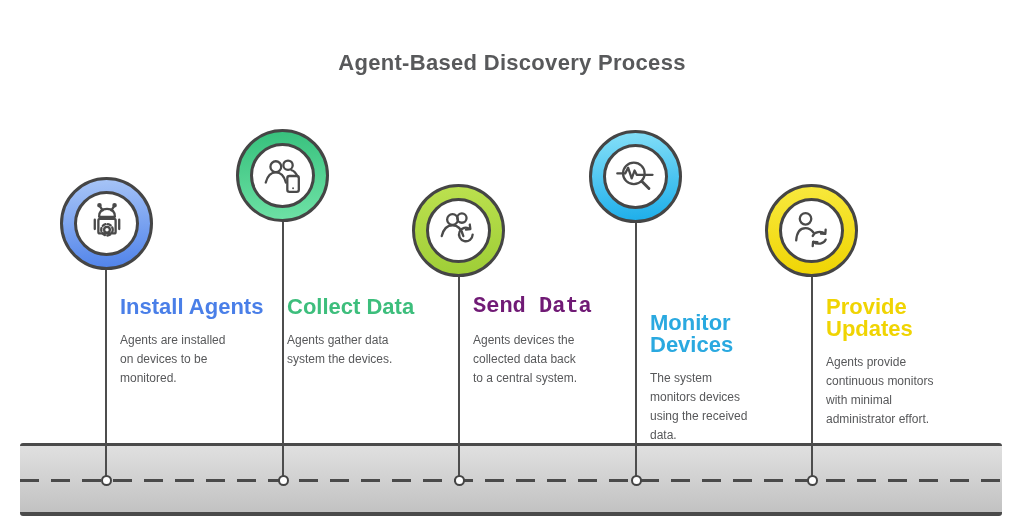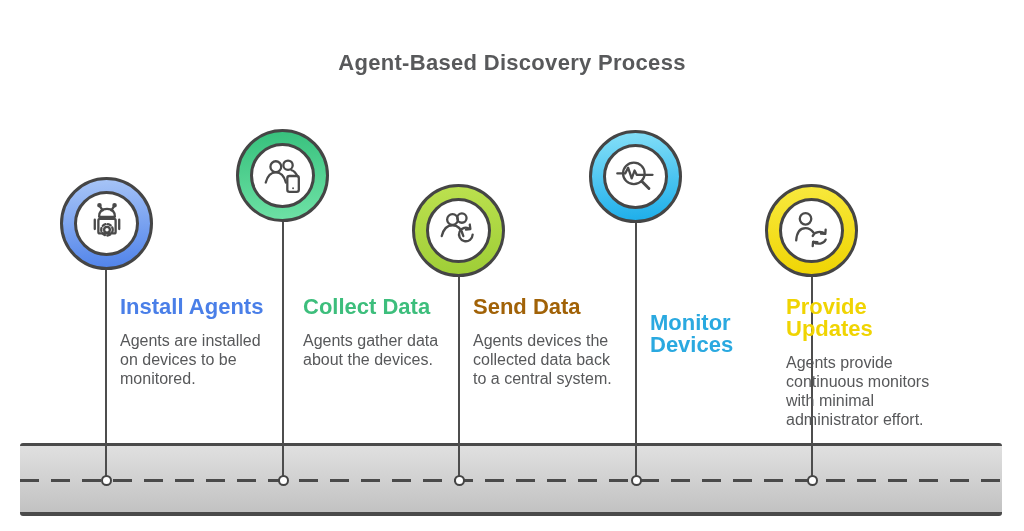--- a/index.html
+++ b/index.html
@@ -42,34 +42,34 @@
     position:absolute; left:0; right:0; top:33px; height:3px;
     background:repeating-linear-gradient(90deg,#4a4a4a 0 19px,transparent 19px 31px);
   }
   
   .step-text { position:absolute; width:170px; }
   .step-heading {
     margin:0 0 13px 0; font-size:22px; font-weight:bold;
     line-height:22px; white-space:pre-line;
   }
   .step-desc {
-    margin:0; font-size:16px; line-height:19px;
+    margin:0; font-size:12px; line-height:19px;
     color:#57585a; white-space:pre-line;
   }
   
   .s1 .ring{left:60px;top:177px}   .s1 .stem{left:105px;top:268px;height:214px}
   .s1 .node{left:100.5px;top:475px}.s1 .step-text{left:120px;top:296px}
   .s2 .ring{left:236px;top:129px}  .s2 .stem{left:282px;top:220px;height:262px}
-  .s2 .node{left:277.5px;top:475px}.s2 .step-text{left:303px;top:296px}
+  .s2 .node{left:277.5px;top:475px}.s2 .step-text{left:287px;top:296px}
   .s3 .ring{left:412px;top:184px}  .s3 .stem{left:458px;top:275px;height:207px}
   .s3 .node{left:453.5px;top:475px}.s3 .step-text{left:473px;top:296px}
   .s4 .ring{left:589px;top:130px}  .s4 .stem{left:635px;top:221px;height:261px}
   .s4 .node{left:630.5px;top:475px}.s4 .step-text{left:650px;top:312px;width:150px}
   .s5 .ring{left:765px;top:184px}  .s5 .stem{left:811px;top:275px;height:207px}
-  .s5 .node{left:806.5px;top:475px}.s5 .step-text{left:786px;top:296px;width:160px}
+  .s5 .node{left:806.5px;top:475px}.s5 .step-text{left:826px;top:296px;width:160px}
   .icon-stroke { stroke:#4a4a4a; fill:none; stroke-width:3.2; stroke-linecap:round; stroke-linejoin:round; }
 </style>
 </head>
 <body>
 
 <div class="canvas">
 
   <div class="title">Agent-Based Discovery Process</div>
 
   <div class="road">
@@ -116,42 +116,42 @@
             <rect x="38" y="32" width="16" height="22" rx="3"></rect>
             <circle cx="46" cy="49" r="1.3" fill="#4a4a4a" stroke="none"></circle>
           </g>
         </svg>
       </div>
     </div>
     <div class="node"></div>
     <div class="step-text">
       <h3 class="step-heading" style="color: rgb(61, 190, 124);">Collect Data</h3>
       <p class="step-desc">Agents gather data
-about the devices.</p>
+system the devices.</p>
     </div>
   </div>
 
   <div class="step s3">
     <div class="stem"></div>
     <div class="ring" style="background: linear-gradient(175deg, rgb(188, 225, 79) 0%, rgb(158, 205, 54) 100%);">
       <div class="ring-inner">
         <svg viewBox="0 0 64 64">
           <g class="icon-stroke">
             <circle cx="23" cy="16" r="7.5"></circle>
             <circle cx="36" cy="14" r="6.5"></circle>
             <path d="M8 39 c3 -12 9 -15 15 -15 c7 0 12 4 15 15"></path>
             <path d="M47 29 a9.5 9.5 0 1 0 4 8"></path>
             <path d="M47 23 l0.8 6.2 -6.2 0.8"></path>
           </g>
         </svg>
       </div>
     </div>
     <div class="node"></div>
     <div class="step-text">
-      <h3 class="step-heading" style="color: #a16207;">Send Data</h3>
+      <h3 class="step-heading" style="color: #701a75; font-family: Liberation Mono, monospace;">Send Data</h3>
       <p class="step-desc">Agents devices the
 collected data back
 to a central system.</p>
     </div>
   </div>
 
   <div class="step s4">
     <div class="stem"></div>
     <div class="ring" style="background: linear-gradient(175deg, rgb(134, 224, 248) 0%, rgb(27, 173, 234) 100%);">
       <div class="ring-inner">
@@ -161,20 +161,24 @@
             <path d="M40 38 L50 48" stroke-width="4"></path>
             <path d="M6 27 h11 l4 -8 5 15 4 -11 3 6 h22"></path>
           </g>
         </svg>
       </div>
     </div>
     <div class="node"></div>
     <div class="step-text">
       <h3 class="step-heading" style="color: rgb(42, 169, 224);">Monitor
 Devices</h3>
+      <p class="step-desc">The system
+monitors devices
+using the received
+data.</p>
     </div>
   </div>
 
   <div class="step s5">
     <div class="stem"></div>
     <div class="ring" style="background: linear-gradient(175deg, rgb(248, 233, 62) 0%, rgb(239, 212, 2) 100%);">
       <div class="ring-inner">
         <svg viewBox="0 0 64 64">
           <g class="icon-stroke">
             <circle cx="23" cy="15" r="8"></circle>

